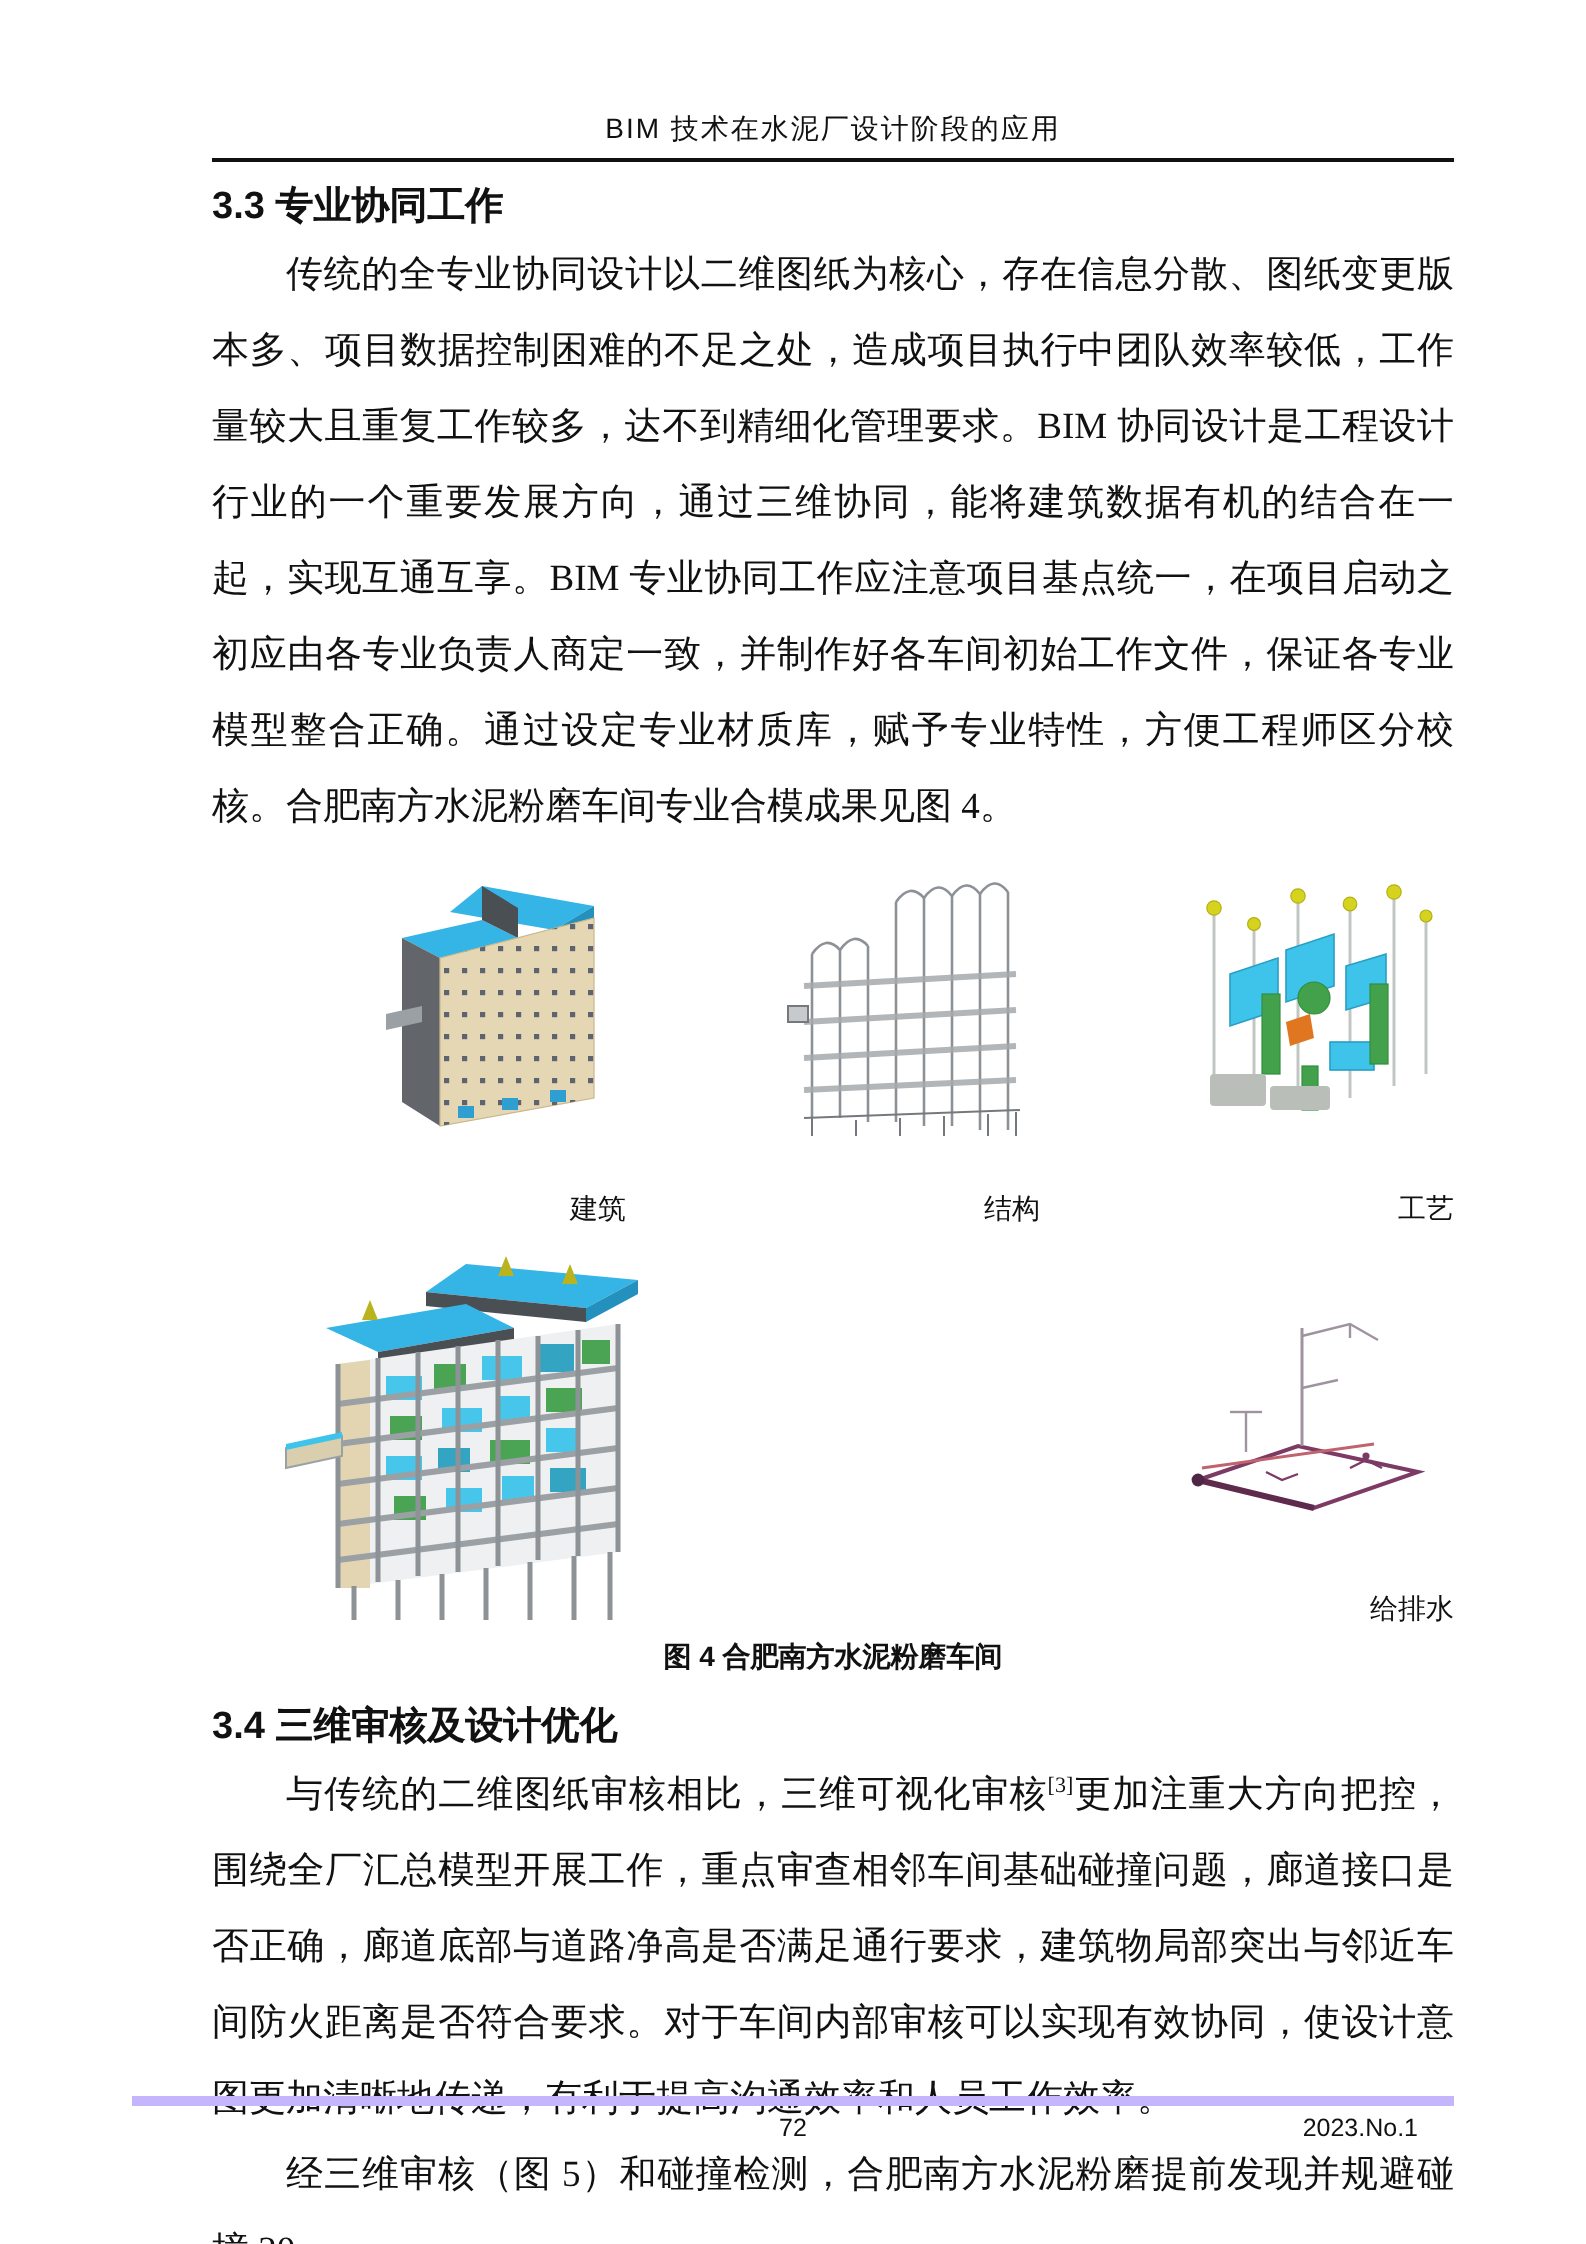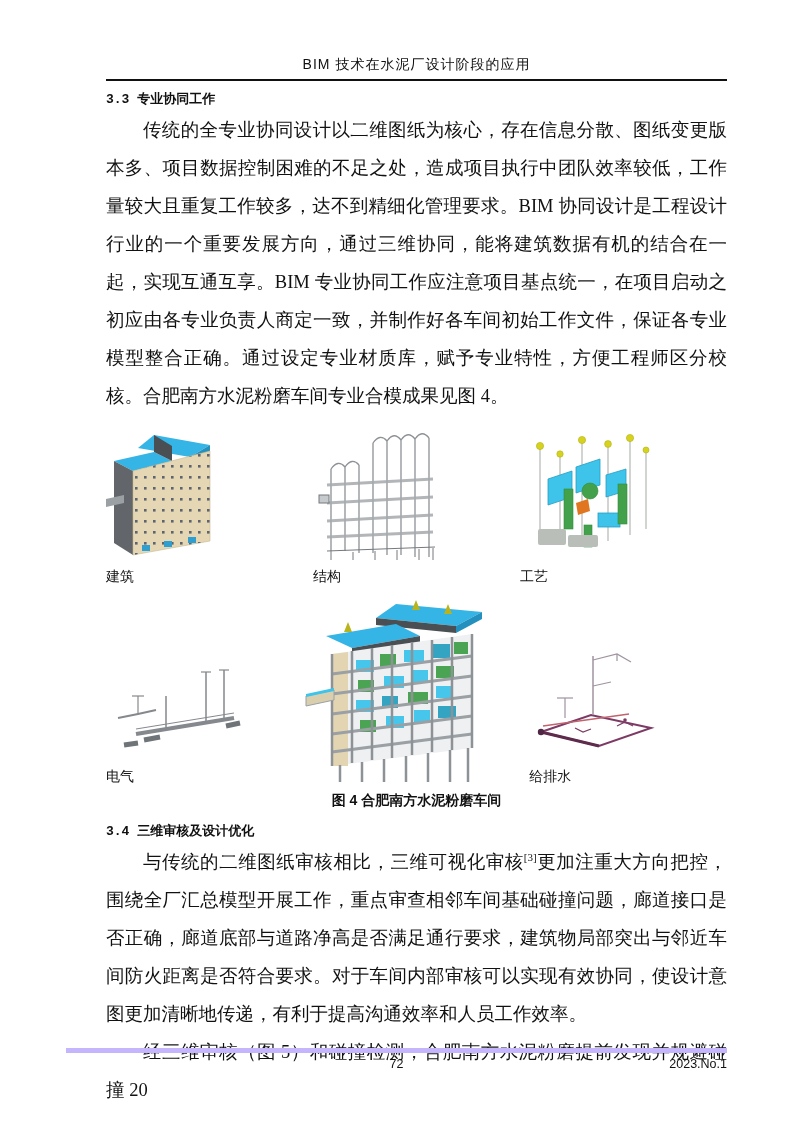--- a/index.html
+++ b/index.html
@@ -18,36 +18,36 @@
   .header-title {
     text-align:center;
     font-size:14px;
     font-family:"Liberation Sans","DejaVu Sans",sans-serif;
     letter-spacing:1px;
     padding-bottom:5px;
   }
   .header-rule { border-bottom:2px solid #111; }
 
   .sec-heading {
-    font-family:Liberation Mono, monospace;
+    font-family:Liberation Sans, sans-serif;
     font-weight:bold;
-    font-size:13px;
+    font-size:19px;
     margin:9px 0 3px 0;
   }
   .body-par {
     font-size:18.5px;
     line-height:38px;
     text-align:justify;
     text-indent:2em;
   }
   .body-par sup { font-size:11px; vertical-align:super; line-height:0; }
 
   .figure-block { margin-top:14px; }
   .fig-row { display:flex; justify-content:space-between; align-items:flex-end; }
-  .fig-cell { display:flex; flex-direction:column; align-items:flex-start; }
+  .fig-cell { display:flex; flex-direction:column; align-items:flex-end;gap:20px; }
   .fig-cell.w1 { width:215px; }
   .fig-cell.w2 { width:245px; }
   .model-label {
     font-size:14px;
     margin-top:4px;
     font-family:"Liberation Serif","DejaVu Serif",serif;
   }
   .fig-caption {
     text-align:center;
     font-family:Liberation Sans, sans-serif;
@@ -57,21 +57,21 @@
   }
 
   .footer {
     position:absolute;
     left:66px; right:66px; top:1048px;
     border-top:5px solid #c4b5fd;
     font-family:"Liberation Sans","DejaVu Sans",sans-serif;
     font-size:12.5px;
   }
   .footer .page-num { text-align:center; margin-top:4px; }
-  .footer .issue { position:absolute; right:0; top:4px; }
+  .footer .issue { position:absolute; right:18px; top:4px; }
 </style>
 </head>
 <body>
 
 <div class="page">
   <div class="content">
 
     <div class="header-title">BIM 技术在水泥厂设计阶段的应用</div>
     <div class="header-rule"></div>
 
@@ -179,42 +179,20 @@
               <rect x="18" y="100" width="28" height="16" rx="2"></rect>
               <rect x="48" y="106" width="30" height="12" rx="2"></rect>
             </g>
           </svg>
           <div class="model-label">工艺</div>
         </div>
       </div>
 
       <div class="fig-row" style="margin-top:12px;">
 
-        <div class="fig-cell w1">
-          <svg width="150" height="112" viewBox="0 0 150 112">
-            <g stroke="#85898d" fill="none">
-              <line x1="30" y1="82" x2="128" y2="66" stroke-width="4"></line>
-              <line x1="30" y1="77" x2="128" y2="61" stroke-width="1"></line>
-              <line x1="60" y1="44" x2="60" y2="76" stroke-width="1.5"></line>
-              <line x1="100" y1="20" x2="100" y2="70" stroke-width="1.5"></line>
-              <line x1="118" y1="18" x2="118" y2="66" stroke-width="1.5"></line>
-              <line x1="95" y1="20" x2="105" y2="20" stroke-width="1.2"></line>
-              <line x1="113" y1="18" x2="123" y2="18" stroke-width="1.2"></line>
-              <polyline points="12,66 32,62 50,58" stroke-width="2"></polyline>
-              <line x1="32" y1="44" x2="32" y2="62" stroke-width="1.2"></line>
-              <line x1="26" y1="44" x2="38" y2="44" stroke-width="1.2"></line>
-            </g>
-            <g stroke="#6f7478" stroke-width="5">
-              <line x1="38" y1="88" x2="54" y2="85"></line>
-              <line x1="18" y1="93" x2="32" y2="91"></line>
-              <line x1="120" y1="74" x2="134" y2="71"></line>
-            </g>
-          </svg>
-          <div class="model-label">电气</div>
-        </div>
 
         <div class="fig-cell w2">
           <svg width="210" height="188" viewBox="0 0 210 188">
             <polygon points="92,6 178,14 152,28 72,20" fill="#35b4e6"></polygon>
             <polygon points="178,14 178,21 152,35 152,28" fill="#2390bd"></polygon>
             <polygon points="72,20 152,28 152,35 72,27" fill="#4a4f54"></polygon>
             <polygon points="22,38 92,26 116,38 48,50" fill="#35b4e6"></polygon>
             <polygon points="48,50 116,38 116,44 48,56" fill="#4a4f54"></polygon>
             <g fill="#b9b31e">
               <polygon points="40,34 44,24 48,34"></polygon>

